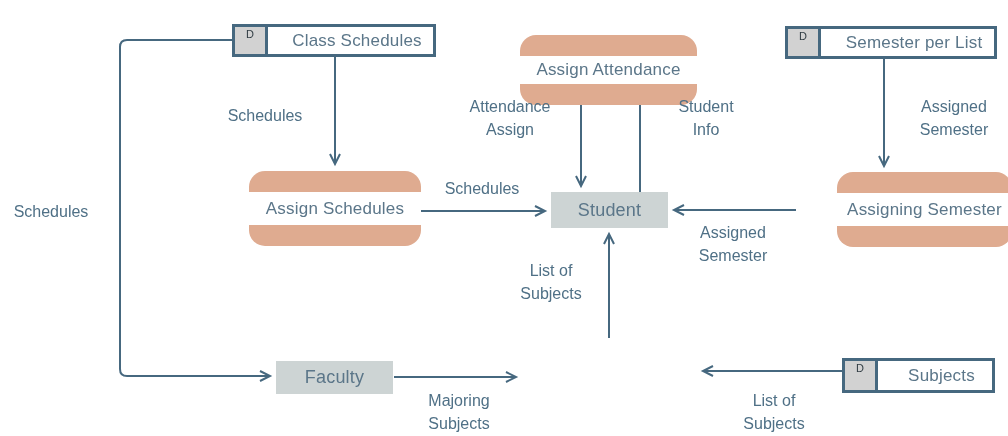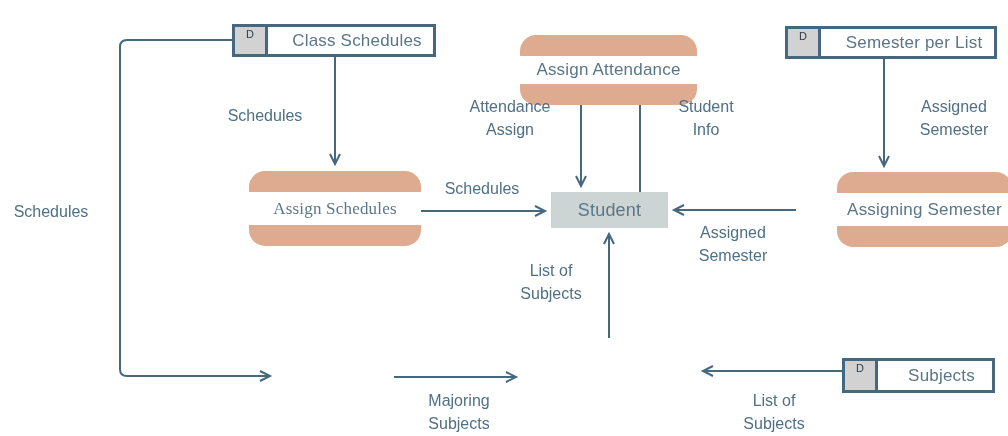--- a/index.html
+++ b/index.html
@@ -91,31 +91,32 @@
     <div class="tab">
       <span>D</span>
     </div>
     <div class="ds-label">Subjects</div>
   </div>
 
   <div class="process" style="left:520px;top:3px;width:177px;height:70px;margin-top:32px;">
     <div class="band">Assign Attendance</div>
   </div>
 
-  <div class="process" style="left:249px;top:171px;width:172px;height:75px;font-family:Liberation Serif, serif;">
+  <div class="process" style="left:249px;top:171px;width:172px;height:75px;">
     <div class="band">Assign Schedules</div>
   </div>
 
   <div class="process" style="left:837px;top:172px;width:175px;height:75px;">
     <div class="band">Assigning Semester</div>
   </div>
 
 
   <div class="entity" style="left:551px;top:192px;width:117px;height:36px;">Student</div>
 
+  <div class="entity" style="left:276px;top:361px;width:117px;height:33px;">Faculty</div>
 
   <div class="flow-label" style="left:265px;top:104px;">Schedules</div>
   <div class="flow-label" style="left:51px;top:200px;">Schedules</div>
   <div class="flow-label" style="left:482px;top:177px;">Schedules</div>
   <div class="flow-label" style="left:510px;top:95px;">Attendance
 Assign</div>
   <div class="flow-label" style="left:706px;top:95px;">Student
 Info</div>
   <div class="flow-label" style="left:954px;top:95px;">Assigned
 Semester</div>

